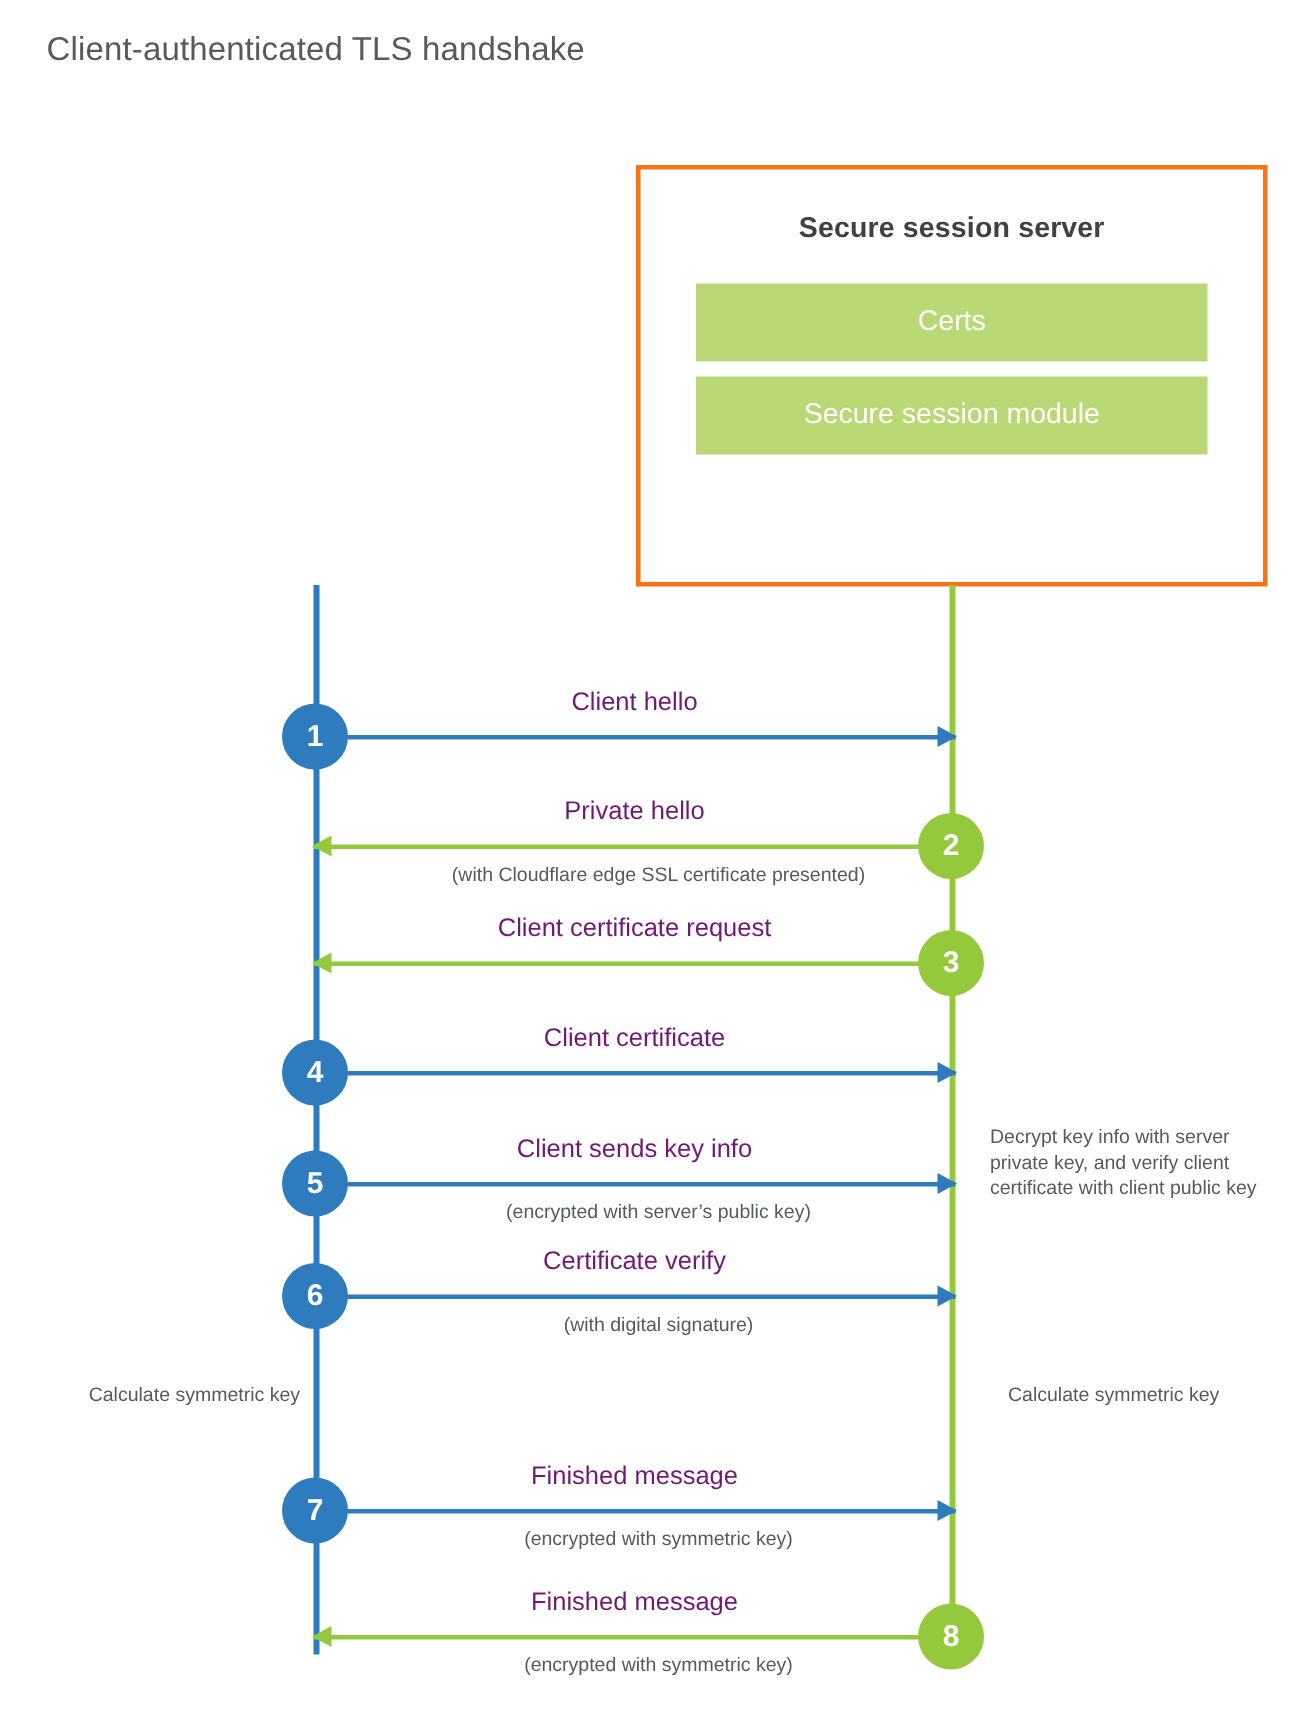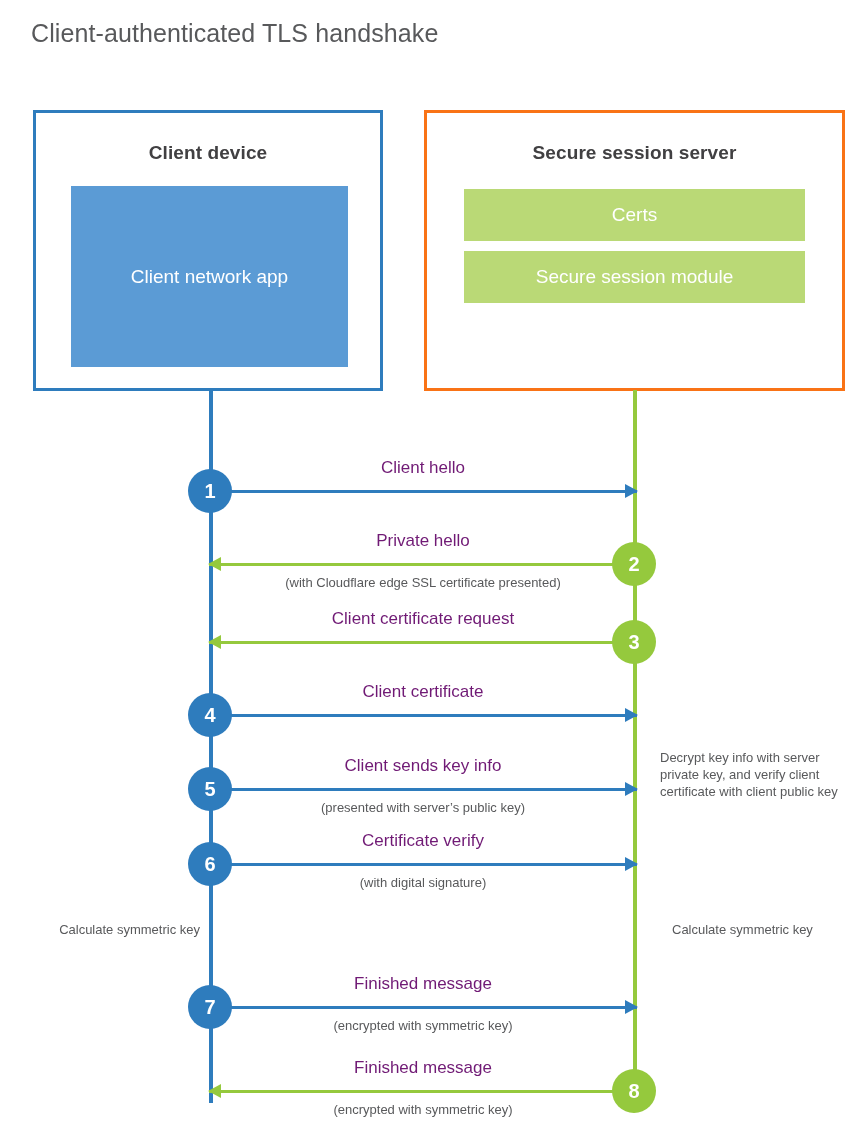--- a/index.html
+++ b/index.html
@@ -17,21 +17,21 @@
     height: 1146px;
     background: #ffffff;
     overflow: hidden;
   }
 
   
   .page-title {
     position: absolute;
     left: 31px;
     top: 17px;
-    font-size: 25px;
+    font-size: 22px;
     line-height: 32px;
     color: #58595b;
     letter-spacing: 0.1px;
     white-space: nowrap;
   }
 
   
   .entity-box {
     position: absolute;
     box-sizing: border-box;
@@ -159,20 +159,21 @@
   }
   .arrow-sublabel {
     position: absolute;
     left: 0;
     width: 428px;
     top: 11px;
     text-align: center;
     font-size: 13px;
     color: #58595b;
     white-space: nowrap;
+    padding-left: 16px;
   }
 
   
   .step-circle {
     position: absolute;
     width: 44px;
     height: 44px;
     border-radius: 50%;
     color: #ffffff;
     font-size: 20px;
@@ -195,24 +196,20 @@
   .side-note.right-align { text-align: right; }
   .side-note.left-align { text-align: left; }
 </style>
 </head>
 <body>
 
 <div id="canvas">
 
   <div class="page-title">Client-authenticated TLS handshake</div>
 
-  <div class="entity-box client">
-    <div class="entity-title">Client device</div>
-    <div class="client-app">Client network app</div>
-  </div>
 
   <div class="entity-box server">
     <div class="entity-title">Secure session server</div>
     <div class="server-bars">
       <div class="server-bar">Certs</div>
       <div class="server-bar">Secure session module</div>
     </div>
   </div>
 
   <div class="lifeline client"></div>
@@ -244,21 +241,21 @@
     <div class="arrow-label">Client certificate</div>
     <div class="arrow-shaft blue"></div>
     <div class="arrow-head right"></div>
   </div>
   <div class="step-circle blue" style="left:188px; top:693px;">4</div>
 
   <div class="arrow-row" style="top:789px;">
     <div class="arrow-label">Client sends key info</div>
     <div class="arrow-shaft blue"></div>
     <div class="arrow-head right"></div>
-    <div class="arrow-sublabel">(presented with server’s public key)</div>
+    <div class="arrow-sublabel">(encrypted with server’s public key)</div>
   </div>
   <div class="step-circle blue" style="left:188px; top:767px;">5</div>
 
   <div class="arrow-row" style="top:864px;">
     <div class="arrow-label">Certificate verify</div>
     <div class="arrow-shaft blue"></div>
     <div class="arrow-head right"></div>
     <div class="arrow-sublabel">(with digital signature)</div>
   </div>
   <div class="step-circle blue" style="left:188px; top:842px;">6</div>

